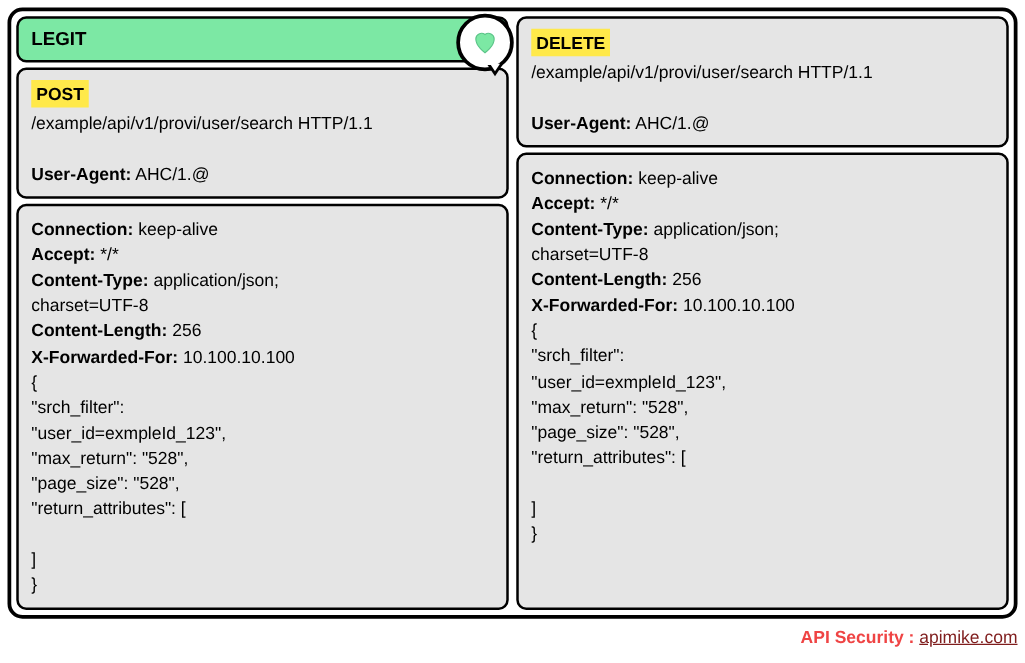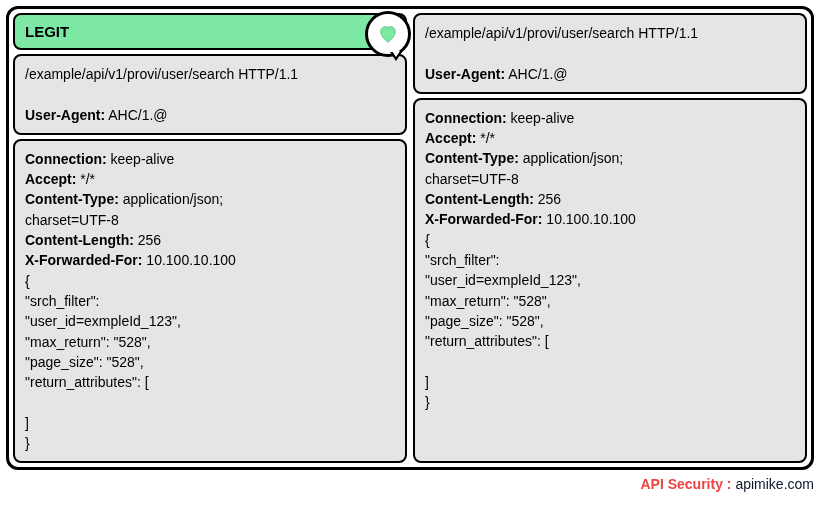--- a/index.html
+++ b/index.html
@@ -87,36 +87,37 @@
   display: inline-block;
   margin-bottom: 2px;
 }
 .bold { font-weight: 700; }
 .footer {
   margin-top: 6px;
   text-align: right;
   font-size: 14px;
 }
 .footer .label { color: #ef4444; font-weight: 700; }
-.footer .site { color: #0f172a; }
+.footer .site { color: #7f1d1d; text-decoration: underline; }
 .body-section { flex: 1; }
 .line { white-space: nowrap; overflow: hidden; }
 </style>
 </head>
 <body>
 
 <div class="container">
 
 <div class="panel">
       <div class="header legit"><span>LEGIT</span><div class="bubble">
           <svg width="22" height="22" viewBox="0 0 24 24">
             <path fill="#7ce8a4" stroke="#5bc488" stroke-width="1" d="M12 21s-8-5.5-8-12a5 5 0 0 1 8-4 5 5 0 0 1 8 4c0 6.5-8 12-8 12z"></path>
           </svg>
         </div></div>
       <div class="section">
+        <div><span class="method">POST</span></div>
         <div class="line">/example/api/v1/provi/user/search HTTP/1.1</div>
         <div>&nbsp;</div>
         <div class="line"><span class="bold">User-Agent:</span> <span>AHC/1.@</span></div>
       </div>
       <div class="section body-section">
         <div class="line"><span class="bold">Connection:</span> <span>keep-alive</span></div>
         <div class="line"><span class="bold">Accept:</span> <span>*/*</span></div>
         <div class="line"><span class="bold">Content-Type:</span> <span>application/json;</span></div>
         <div class="line"><span>charset=UTF-8</span></div>
         <div class="line"><span class="bold">Content-Length:</span> <span>256</span></div>
@@ -127,20 +128,21 @@
         <div class="line">"max_return": "528",</div>
         <div class="line">"page_size": "528",</div>
         <div class="line">"return_attributes": [</div>
         <div class="line">&nbsp;</div>
         <div class="line">]</div>
         <div class="line">}</div>
       </div>
     </div>
     <div class="panel">
       <div class="section">
+        <div><span class="method">DELETE</span></div>
         <div class="line">/example/api/v1/provi/user/search HTTP/1.1</div>
         <div>&nbsp;</div>
         <div class="line"><span class="bold">User-Agent:</span> <span>AHC/1.@</span></div>
       </div>
       <div class="section body-section">
         <div class="line"><span class="bold">Connection:</span> <span>keep-alive</span></div>
         <div class="line"><span class="bold">Accept:</span> <span>*/*</span></div>
         <div class="line"><span class="bold">Content-Type:</span> <span>application/json;</span></div>
         <div class="line"><span>charset=UTF-8</span></div>
         <div class="line"><span class="bold">Content-Length:</span> <span>256</span></div>

